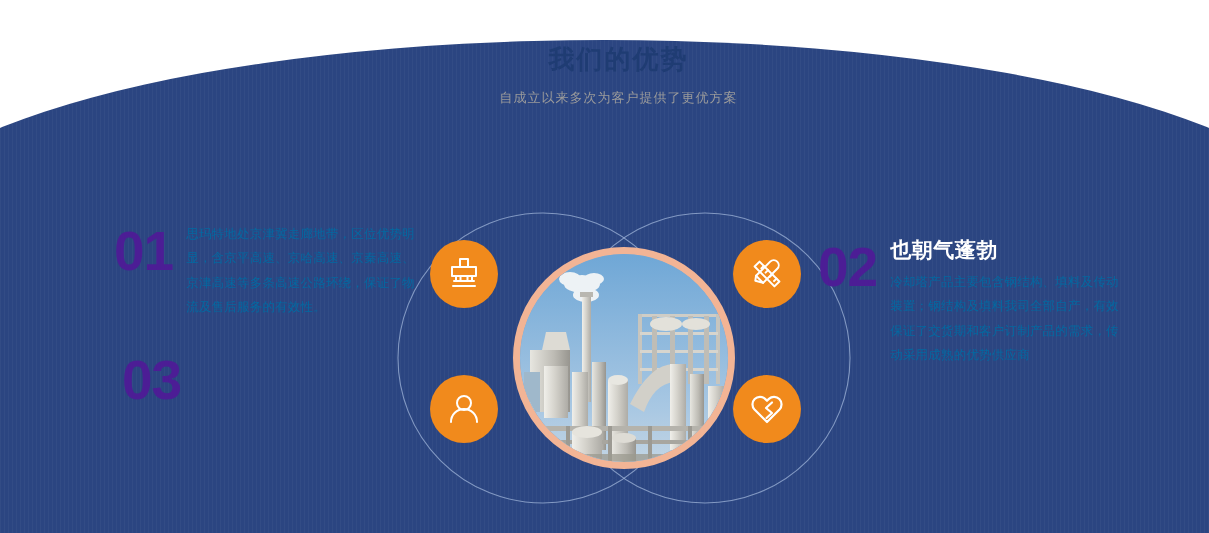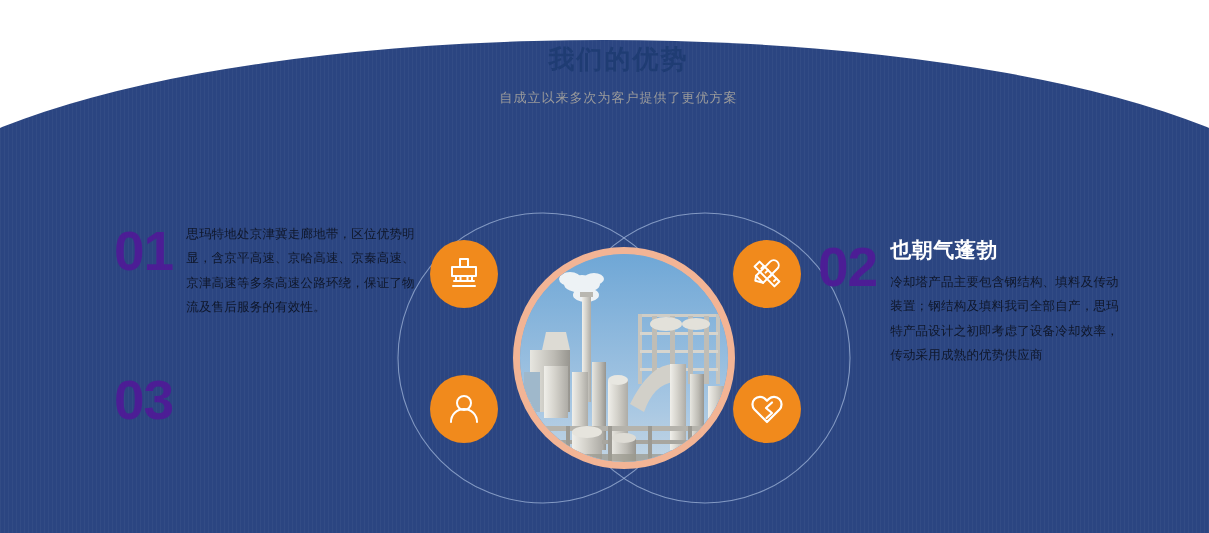--- a/index.html
+++ b/index.html
@@ -116,31 +116,31 @@
   .feat .f-title{
     font-size:21px;
     font-weight:bold;
     color:#ffffff;
     letter-spacing:.5px;
     line-height:1.1;
     margin:0 0 9px 0;
   }
   .feat .f-body{
     font-size:12.5px;
-    color:#0f172a;
+    color:#0369a1;
     line-height:1.95;
     letter-spacing:.2px;
     margin:0;
   }
 
   
   .feat.left .num{margin-right:13px;padding-top:4px;}
   .feat.left{left:114px;width:312px;}
   .f01{top:222px;}
-  .f03{top:371px;}
+  .f03{top:351px;margin-left:8px;}
 
   
   .feat.right .num{margin-right:13px;padding-top:4px;}
   .feat.right{left:818px;width:312px;}
   .f02{top:238px;}
   .f04{top:372px;}
 </style>
 </head>
 <body>
 
@@ -297,18 +297,18 @@
   <div class="feat left f03">
     <div class="num">03</div>
     <div class="txt">
     </div>
   </div>
 
   <div class="feat right f02">
     <div class="num">02</div>
     <div class="txt">
       <div class="f-title">也朝气蓬勃</div>
-      <div class="f-body">冷却塔产品主要包含钢结构、填料及传动装置；钢结构及填料我司全部自产，思玛特产品设计之初即考虑了设备冷却效率，传动采用成熟的优势供应商</div>
+      <div class="f-body">冷却塔产品主要包含钢结构、填料及传动装置；钢结构及填料我司全部自产，有效保证了交货期和客户订制产品的需求，传动采用成熟的优势供应商</div>
     </div>
   </div>
 
 
 </div>
 
 </body></html>

